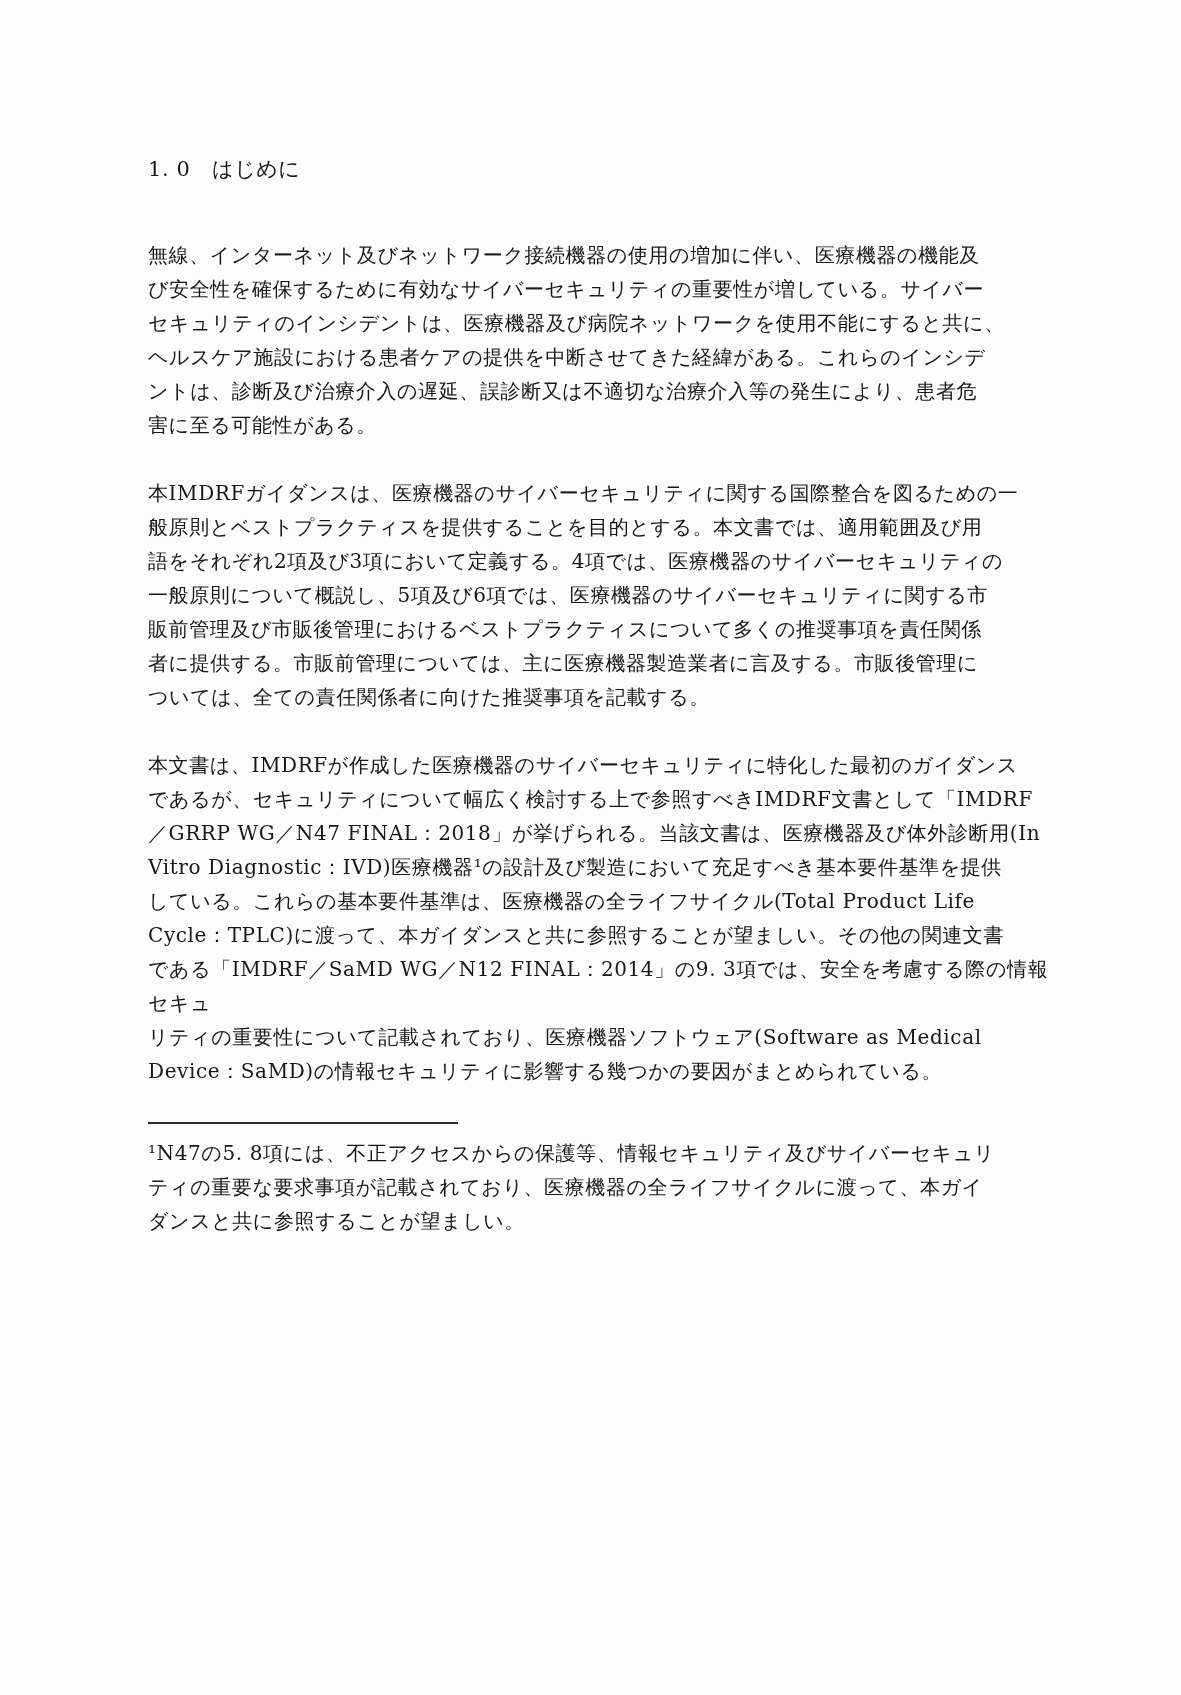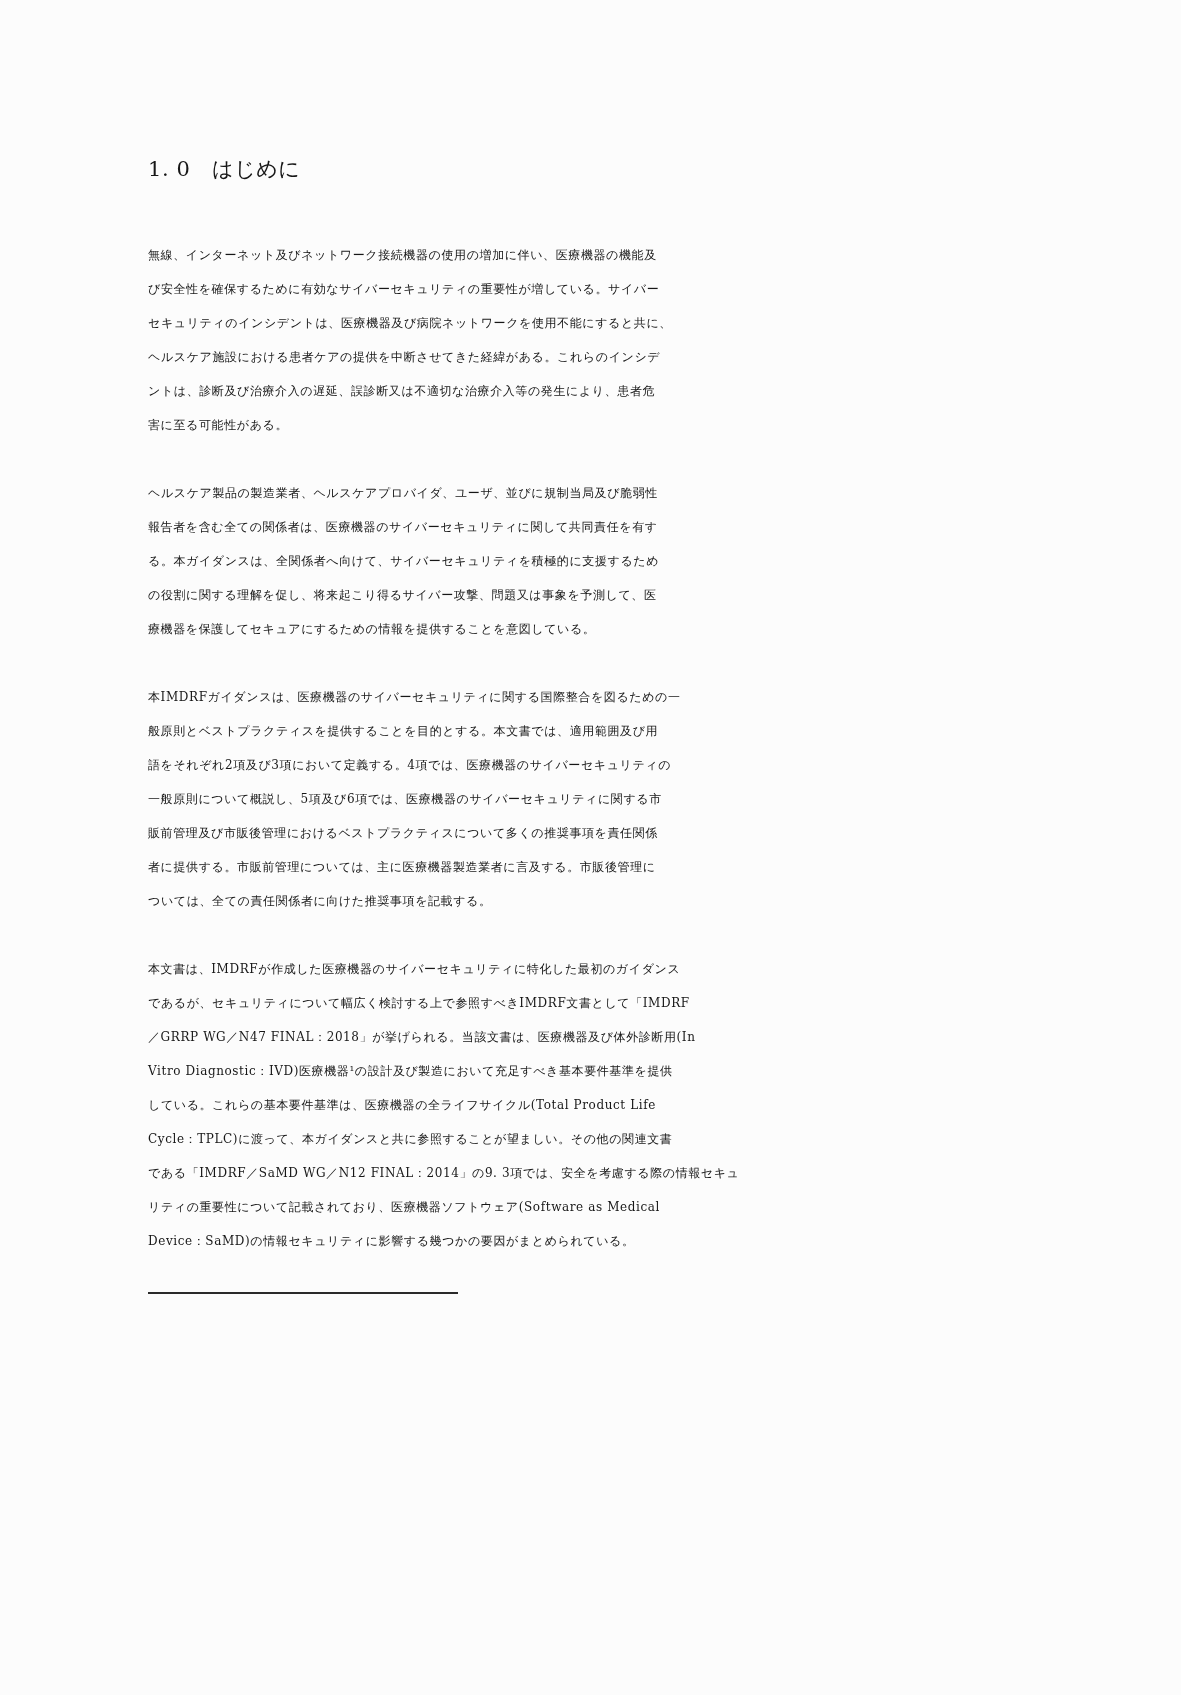--- a/index.html
+++ b/index.html
@@ -24,21 +24,21 @@
   }
   .heading {
     font-size: 21px;
     font-weight: 400;
     line-height: 26px;
     margin: 0 0 56px 0;
     white-space: pre-line;
     letter-spacing: 0.6px;
   }
   .para {
-    font-size: 12px;
+    font-size: 20px;
     line-height: 34px;
     margin: 0 0 34px 0;
     white-space: pre-line;
     letter-spacing: 0.6px;
     text-align: left;
   }
   .footnote-sep {
     width: 310px;
     height: 0;
     border-top: 2px solid #2a2a2a;
@@ -59,25 +59,20 @@
   <div class="content">
     <h1 class="heading">1. 0　はじめに</h1>
 
     <p class="para">無線、インターネット及びネットワーク接続機器の使用の増加に伴い、医療機器の機能及
 び安全性を確保するために有効なサイバーセキュリティの重要性が増している。サイバー
 セキュリティのインシデントは、医療機器及び病院ネットワークを使用不能にすると共に、
 ヘルスケア施設における患者ケアの提供を中断させてきた経緯がある。これらのインシデ
 ントは、診断及び治療介入の遅延、誤診断又は不適切な治療介入等の発生により、患者危
 害に至る可能性がある。</p>
 
-    <p class="para">ヘルスケア製品の製造業者、ヘルスケアプロバイダ、ユーザ、並びに規制当局及び脆弱性
-報告者を含む全ての関係者は、医療機器のサイバーセキュリティに関して共同責任を有す
-る。本ガイダンスは、全関係者へ向けて、サイバーセキュリティを積極的に支援するため
-の役割に関する理解を促し、将来起こり得るサイバー攻撃、問題又は事象を予測して、医
-療機器を保護してセキュアにするための情報を提供することを意図している。</p>
 
 
     <p class="para">本IMDRFガイダンスは、医療機器のサイバーセキュリティに関する国際整合を図るための一
 般原則とベストプラクティスを提供することを目的とする。本文書では、適用範囲及び用
 語をそれぞれ2項及び3項において定義する。4項では、医療機器のサイバーセキュリティの
 一般原則について概説し、5項及び6項では、医療機器のサイバーセキュリティに関する市
 販前管理及び市販後管理におけるベストプラクティスについて多くの推奨事項を責任関係
 者に提供する。市販前管理については、主に医療機器製造業者に言及する。市販後管理に
 ついては、全ての責任関係者に向けた推奨事項を記載する。</p>
 
@@ -86,14 +81,17 @@
 ／GRRP WG／N47 FINAL：2018」が挙げられる。当該文書は、医療機器及び体外診断用(In
 Vitro Diagnostic：IVD)医療機器¹の設計及び製造において充足すべき基本要件基準を提供
 している。これらの基本要件基準は、医療機器の全ライフサイクル(Total Product Life
 Cycle：TPLC)に渡って、本ガイダンスと共に参照することが望ましい。その他の関連文書
 である「IMDRF／SaMD WG／N12 FINAL：2014」の9. 3項では、安全を考慮する際の情報セキュ
 リティの重要性について記載されており、医療機器ソフトウェア(Software as Medical
 Device：SaMD)の情報セキュリティに影響する幾つかの要因がまとめられている。</p>
 
     <div class="footnote-sep"></div>
 
+    <p class="footnote">¹N47の5. 8項には、不正アクセスからの保護等、情報セキュリティ及びサイバーセキュリ
+ティの重要な要求事項が記載されており、医療機器の全ライフサイクルに渡って、本ガイ
+ダンスと共に参照することが望ましい。</p>
   </div>
 </div>
 
 </body></html>

